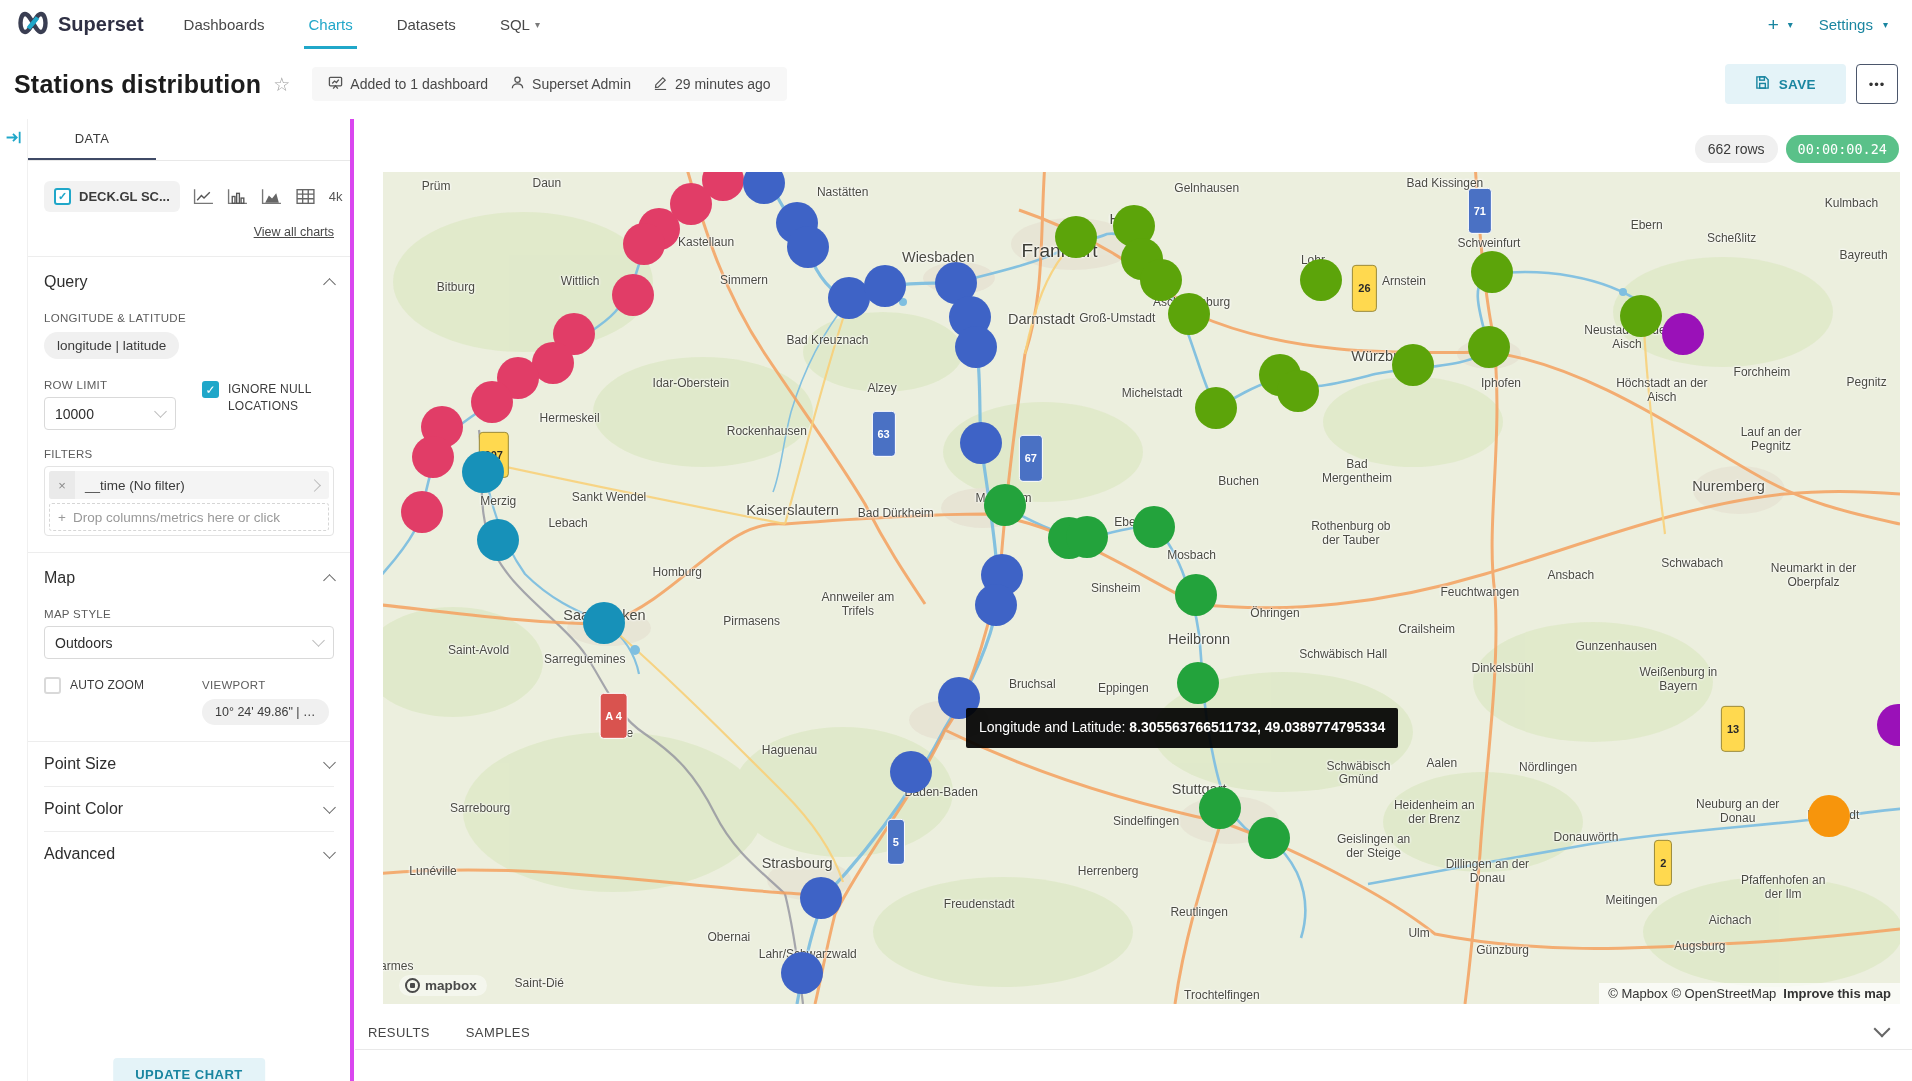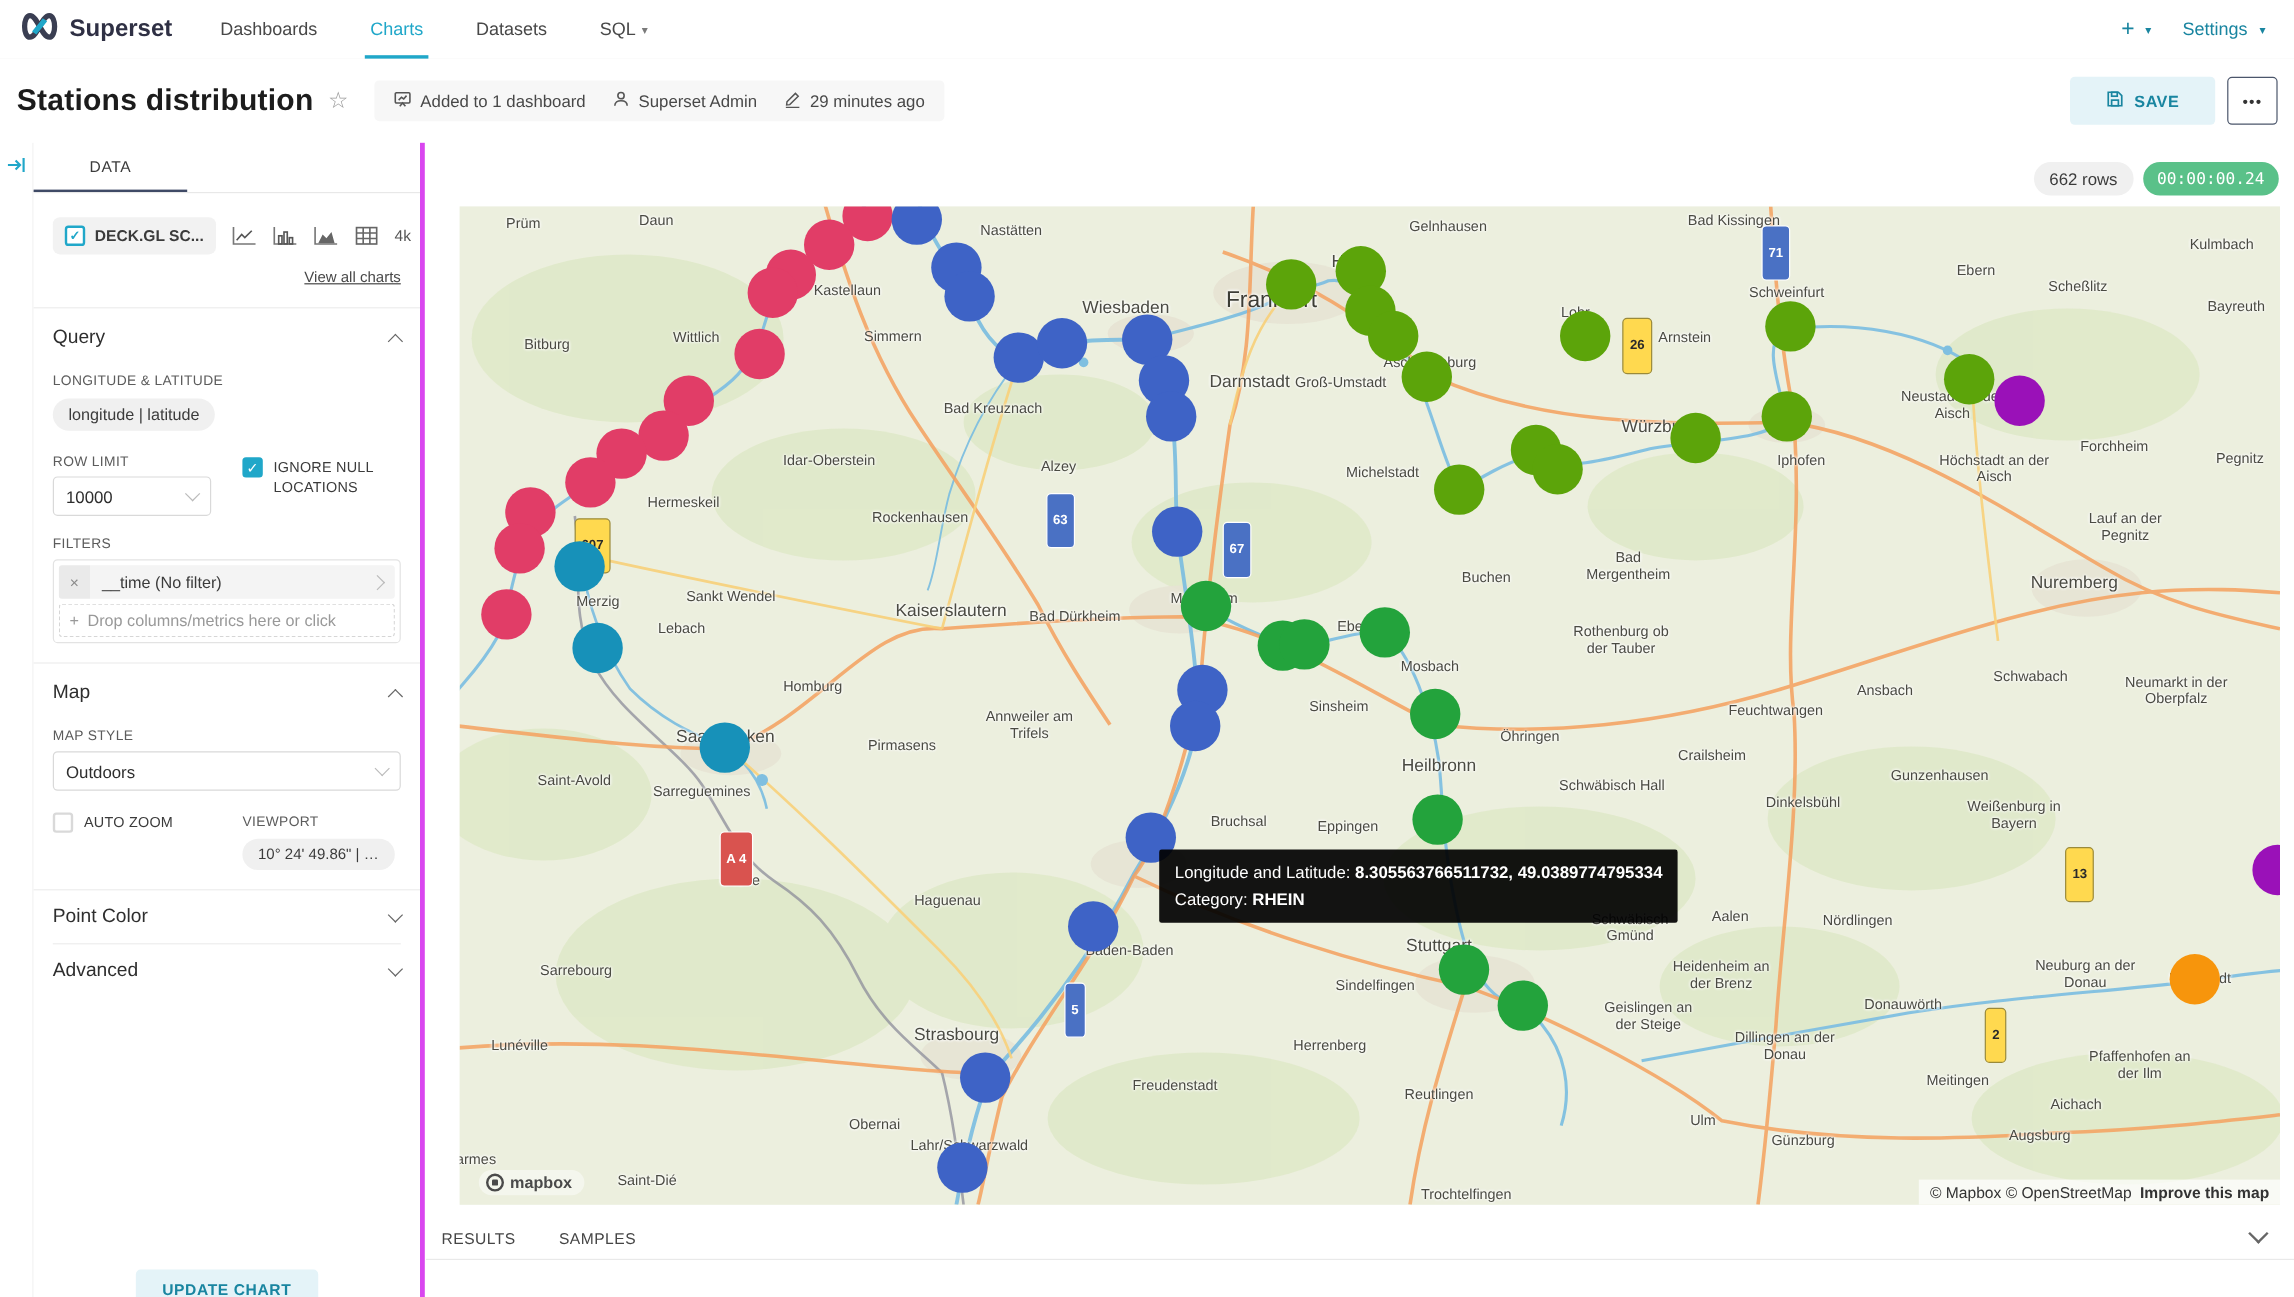--- a/index.html
+++ b/index.html
@@ -302,20 +302,24 @@
           </div>
         </div>
         <div class="col-right">
           <div class="ctl-label" style="margin-top:2px;">VIEWPORT</div>
           <span class="pill" style="font-size:12.5px;">10° 24' 49.86" | …</span>
         </div>
       </div>
 
       <div class="divider"></div>
       <div class="collapsed-wrap">
+        <div class="collapsed-row">
+          <span>Point Size</span>
+          <span class="chev down dark"></span>
+        </div>
         <div class="collapsed-row">
           <span>Point Color</span>
           <span class="chev down dark"></span>
         </div>
         <div class="collapsed-row">
           <span>Advanced</span>
           <span class="chev down dark"></span>
         </div>
       </div>
 
@@ -561,21 +565,20 @@
           <div class="dot" style="left: 53.7%; top: 61.4%; background: rgb(35, 163, 60);"></div>
           <div class="dot" style="left: 55.2%; top: 76.4%; background: rgb(35, 163, 60);"></div>
           <div class="dot" style="left: 58.4%; top: 80.1%; background: rgb(35, 163, 60);"></div>
           <div class="dot" style="left: 85.7%; top: 19.5%; background: rgb(154, 17, 184);"></div>
           <div class="dot" style="left: 99.9%; top: 66.5%; background: rgb(154, 17, 184);"></div>
           <div class="dot" style="left: 95.3%; top: 77.4%; background: rgb(247, 149, 12);"></div>
         </div>
 
       <div class="map-tooltip">
         <div><span>Longitude and Latitude:</span> <b>8.305563766511732, 49.0389774795334</b></div>
-        <div><span>Category:</span> <b>RHEIN</b></div>
       </div>
 
       <div class="mapbox-logo">
         <span class="mb-circle"></span>
         <span>mapbox</span>
       </div>
       <div class="attribution">
         <span>© Mapbox © OpenStreetMap</span>
         <span class="improve">Improve this map</span>
       </div>

